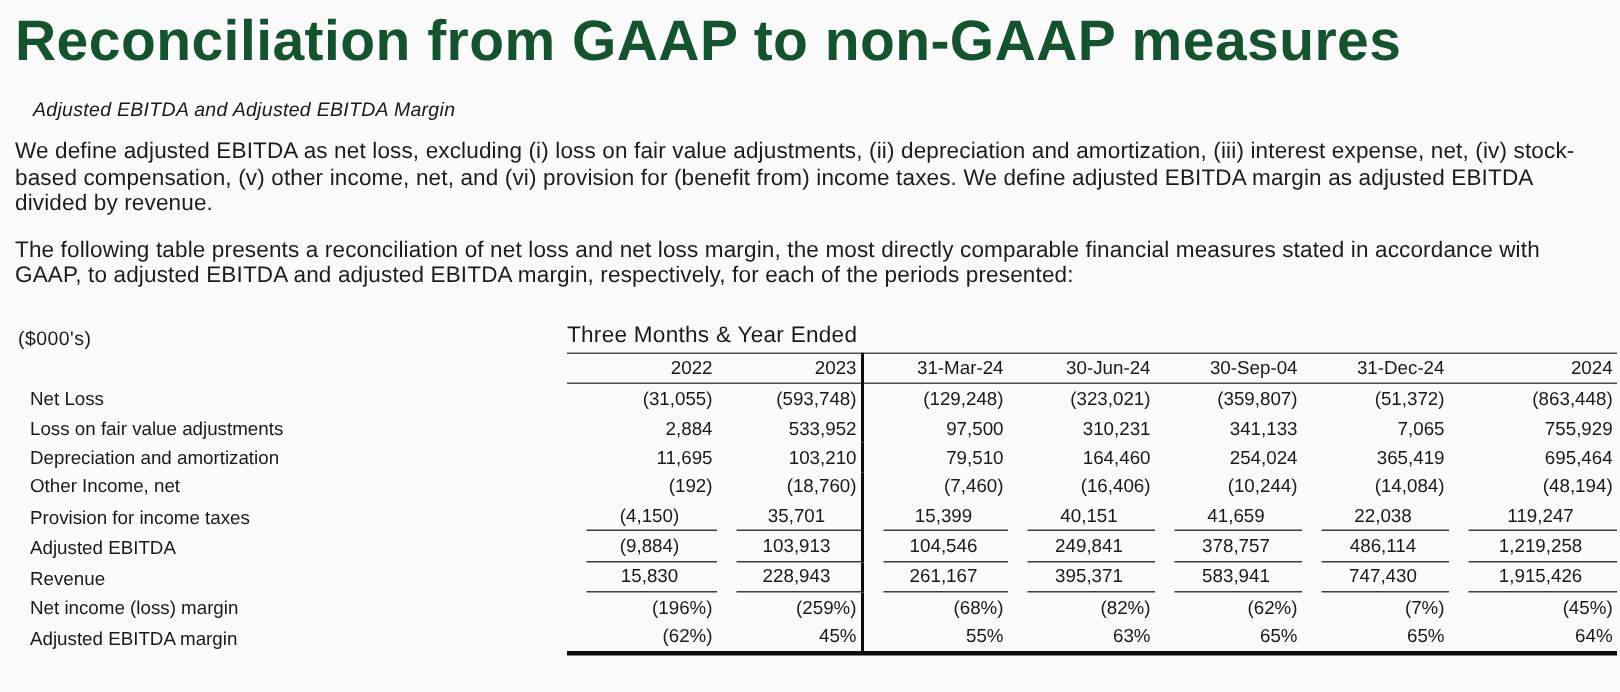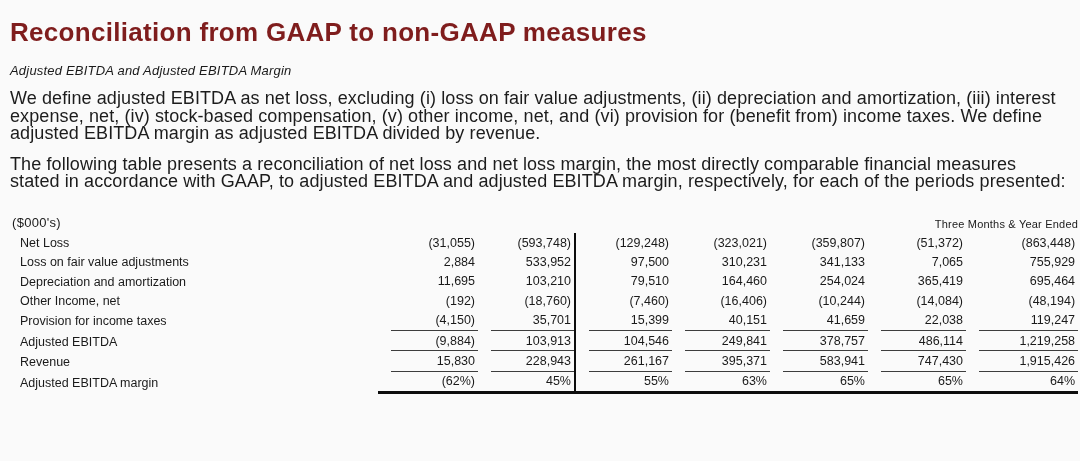--- a/index.html
+++ b/index.html
@@ -4,36 +4,36 @@
 <style>
   * { box-sizing: border-box; margin: 0; padding: 0; }
   html, body { width: 1080px; height: 461px; overflow: hidden; }
   body {
     background: #fafafa;
     color: #171717;
     font-family: "Liberation Sans", sans-serif;
     padding: 5px 10px 0 10px;
   }
   .page-title {
-    font-size: 26px;
+    font-size: 38px;
     font-weight: 600;
     letter-spacing: 0.3px;
-    color: #7f1d1d;
-    margin: 12px 0 15px 0;
+    color: #14532d;
+    margin: 2px 0 15px 0;
   }
   .subtitle {
     font-size: 13px;
     font-style: italic;
     font-weight: 500;
     letter-spacing: 0.2px;
-    margin: 0 0 12px 0;
+    margin: 0 0 12px 12px;
     color: #1a1a1a;
   }
   .body-para {
-    font-size: 18px;
+    font-size: 15px;
     line-height: 17.6px;
     letter-spacing: 0.1px;
     color: #1c1c1c;
     max-width: 1058px;
     margin: 0 0 13px 0;
   }
   table.fin {
     border-collapse: collapse;
     table-layout: fixed;
     width: 1068px;
@@ -46,40 +46,40 @@
     text-align: left;
     padding: 2.5px 0 2.5px 10px;
     white-space: nowrap;
   }
   td.units-cell {
     padding-left: 2px;
     font-size: 13px;
     letter-spacing: 0.3px;
   }
   td.spanner {
-    text-align: right;
+    text-align: left;
     padding-bottom: 3px;
-    font-size: 11px;
+    font-size: 15px;
     letter-spacing: 0.2px;
   }
   td.num { text-align: right; }
   td.num .v {
     display: block;
     margin-left: 13px;
     padding: 2.7px 3px 2.7px 0;
     line-height: 14px;
     white-space: nowrap;
   }
   tr.years td.num {
     border-top: 1.5px solid #4e4e4e;
     border-bottom: 1.5px solid #4e4e4e;
   }
   tr.years td.num .v { padding: 2.5px 3px 3px 0; }
   td.div { border-left: 2.5px solid #0c0c0c; }
-  tr.u td.num .v { border-bottom: 1.3px solid #3d3d3d; }
+  tr.u td.num .v { border-bottom: 1.3px solid #3d3d3d; text-align: center; }
   tbody tr:last-child td.num { border-bottom: 3px solid #0d0d0d; }
 </style>
 </head>
 <body>
 
 <h1 class="page-title">Reconciliation from GAAP to non-GAAP measures</h1>
 
 <p class="subtitle">Adjusted EBITDA and Adjusted EBITDA Margin</p>
 
 <p class="body-para">We define adjusted EBITDA as net loss, excluding (i) loss on fair value adjustments, (ii) depreciation and amortization, (iii) interest expense, net, (iv) stock-based compensation, (v) other income, net, and (vi) provision for (benefit from) income taxes. We define adjusted EBITDA margin as adjusted EBITDA divided by revenue.</p>
@@ -95,20 +95,44 @@
     <col style="width:98px">
     <col style="width:98px">
     <col style="width:98px">
     <col style="width:112px">
   </colgroup>
   <thead>
     <tr>
       <td class="lbl units-cell">($000's)</td>
       <td class="spanner" colspan="7">Three Months &amp; Year Ended</td>
     </tr>
+    <tr class="years" id="years-row">
+      <td class="lbl"></td>
+    <td class="num">
+          <span class="v">2022</span>
+        </td>
+        <td class="num">
+          <span class="v">2023</span>
+        </td>
+        <td class="num div">
+          <span class="v">31-Mar-24</span>
+        </td>
+        <td class="num">
+          <span class="v">30-Jun-24</span>
+        </td>
+        <td class="num">
+          <span class="v">30-Sep-04</span>
+        </td>
+        <td class="num">
+          <span class="v">31-Dec-24</span>
+        </td>
+        <td class="num">
+          <span class="v">2024</span>
+        </td>
+      </tr>
   </thead>
   <tbody id="table-body">
       <tr>
         <td class="lbl">Net Loss</td>
         <td class="num">
           <span class="v">(31,055)</span>
         </td>
         <td class="num">
           <span class="v">(593,748)</span>
         </td>
@@ -266,20 +290,44 @@
           <span class="v">583,941</span>
         </td>
         <td class="num">
           <span class="v">747,430</span>
         </td>
         <td class="num">
           <span class="v">1,915,426</span>
         </td>
       </tr>
       <tr>
+        <td class="lbl">Net income (loss) margin</td>
+        <td class="num">
+          <span class="v">(196%)</span>
+        </td>
+        <td class="num">
+          <span class="v">(259%)</span>
+        </td>
+        <td class="num div">
+          <span class="v">(68%)</span>
+        </td>
+        <td class="num">
+          <span class="v">(82%)</span>
+        </td>
+        <td class="num">
+          <span class="v">(62%)</span>
+        </td>
+        <td class="num">
+          <span class="v">(7%)</span>
+        </td>
+        <td class="num">
+          <span class="v">(45%)</span>
+        </td>
+      </tr>
+      <tr>
         <td class="lbl">Adjusted EBITDA margin</td>
         <td class="num">
           <span class="v">(62%)</span>
         </td>
         <td class="num">
           <span class="v">45%</span>
         </td>
         <td class="num div">
           <span class="v">55%</span>
         </td>

